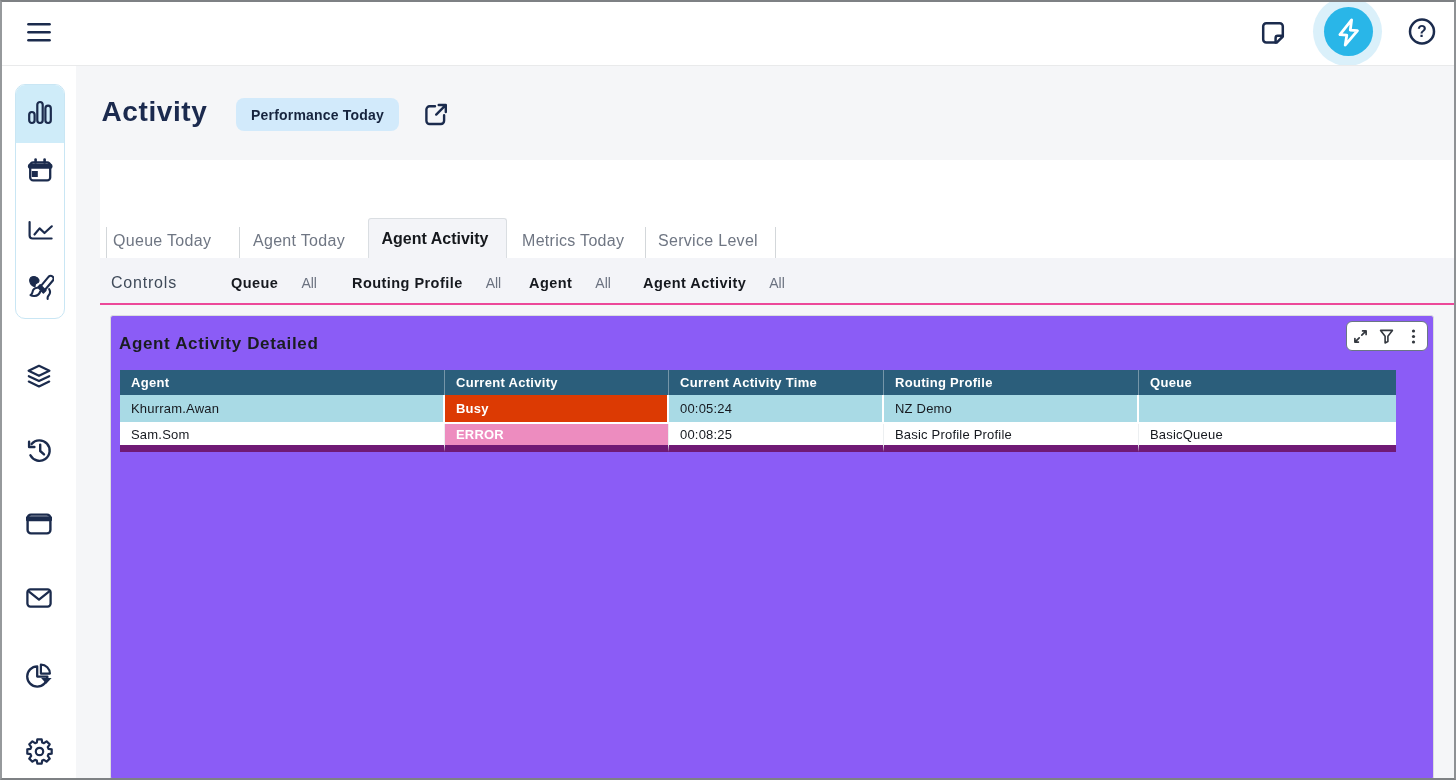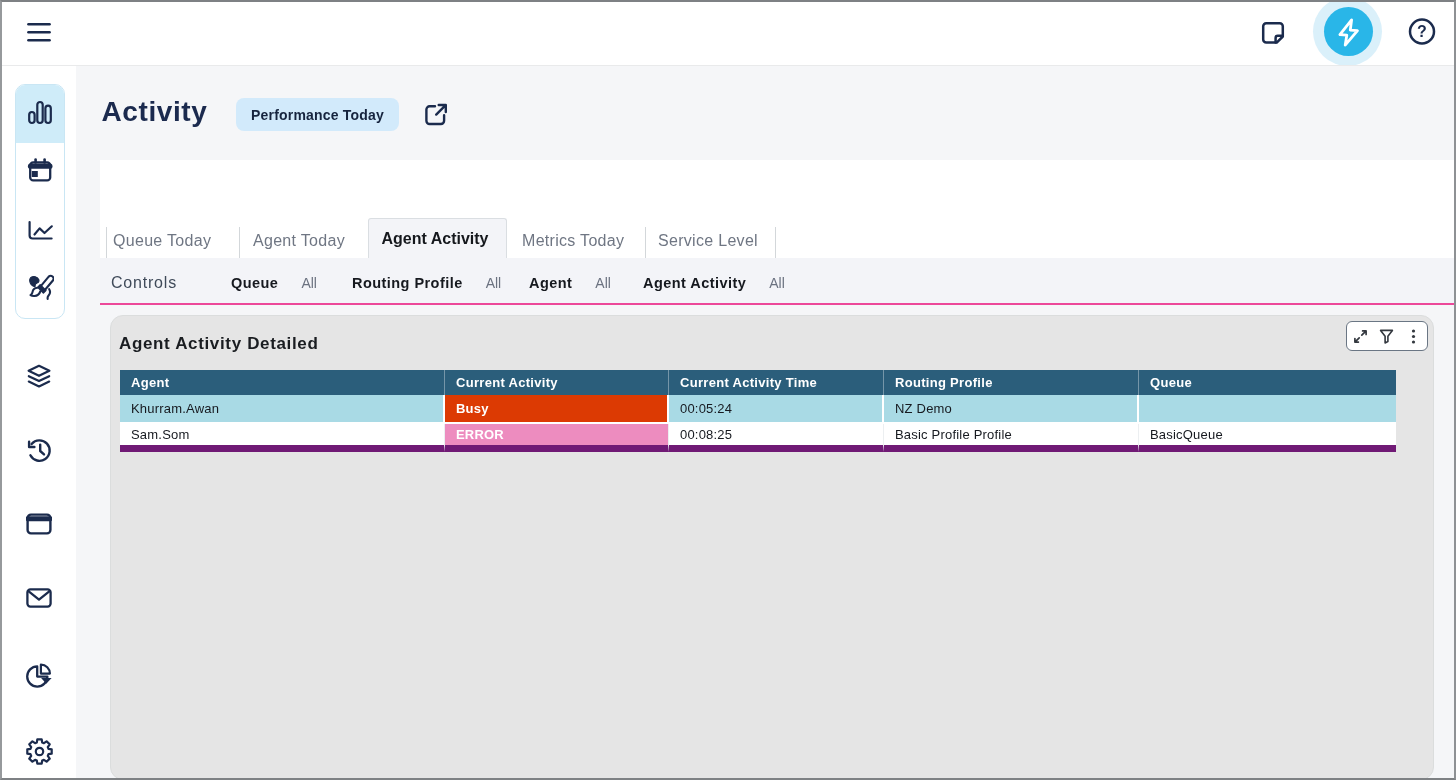--- a/index.html
+++ b/index.html
@@ -31,22 +31,22 @@
   .tablabel { position:absolute; top:63px; height:35px; display:flex; align-items:center; font-size:16px; letter-spacing:0.3px; color:#6f7683; white-space:nowrap; }
   .activetab { position:absolute; left:268px; top:58px; width:139px; height:40px; background:#f3f4f8;
                border:1px solid #dadee2; border-bottom:none; border-radius:3px 3px 0 0; }
   .activetab span { position:absolute; left:0; right:0; top:0; bottom:0; display:flex; align-items:center; justify-content:center; padding-right:5px;
                     font-size:16px; font-weight:bold; color:#15181d; }
   .controlsrow { position:absolute; left:0; right:0; top:98px; height:47px; background:#f3f4f8; border-bottom:2px solid #ec4899; }
   .ctl { position:absolute; top:2px; height:45px; display:flex; align-items:center; white-space:nowrap; }
   .ctl b { font-size:14.5px; color:#16191f; letter-spacing:0.45px; }
   .ctl i { font-style:normal; font-size:14px; color:#6b7280; margin-left:23px; }
   
-  .card { position:absolute; left:34px; top:249px; width:1324px; height:465px; background:#e5e5e5;
-          border:1px solid #dbdddd; border-radius:13px; }
+  .card { position:absolute; left:34px; top:249px; width:1324px; height:465px; background:#8b5cf6;
+          border:1px solid #dbdddd; border-radius:3px; }
   .cardtitle { position:absolute; left:8px; top:18px; font-size:17px; font-weight:bold; color:#1a1d21; letter-spacing:0.65px; }
   .btngroup { position:absolute; left:1235px; top:5px; width:82px; height:30px; background:#fff;
               border:1px solid #6a7684; border-radius:6px; display:flex; align-items:center; justify-content:space-around; }
   
   table { position:absolute; left:9px; top:54px; border-collapse:separate; border-spacing:0; table-layout:fixed; width:1276px; }
   th { background:#2b5e7b; color:#fff; font-size:13px; font-weight:bold; letter-spacing:0.3px; text-align:left; height:25px;
        padding:0 0 0 11px; border-right:1px solid rgba(255,255,255,0.35); }
   td { font-size:13px; color:#16191f; letter-spacing:0.2px; height:27px; padding:0 0 0 11px; }
   tr.r1 td { background:#a9dae5; border-right:2px solid #fff; border-bottom:2px solid #fff; height:28.5px; }
   tr.r1 td.busy { background:#dc3a03; color:#fff; font-weight:bold; }

